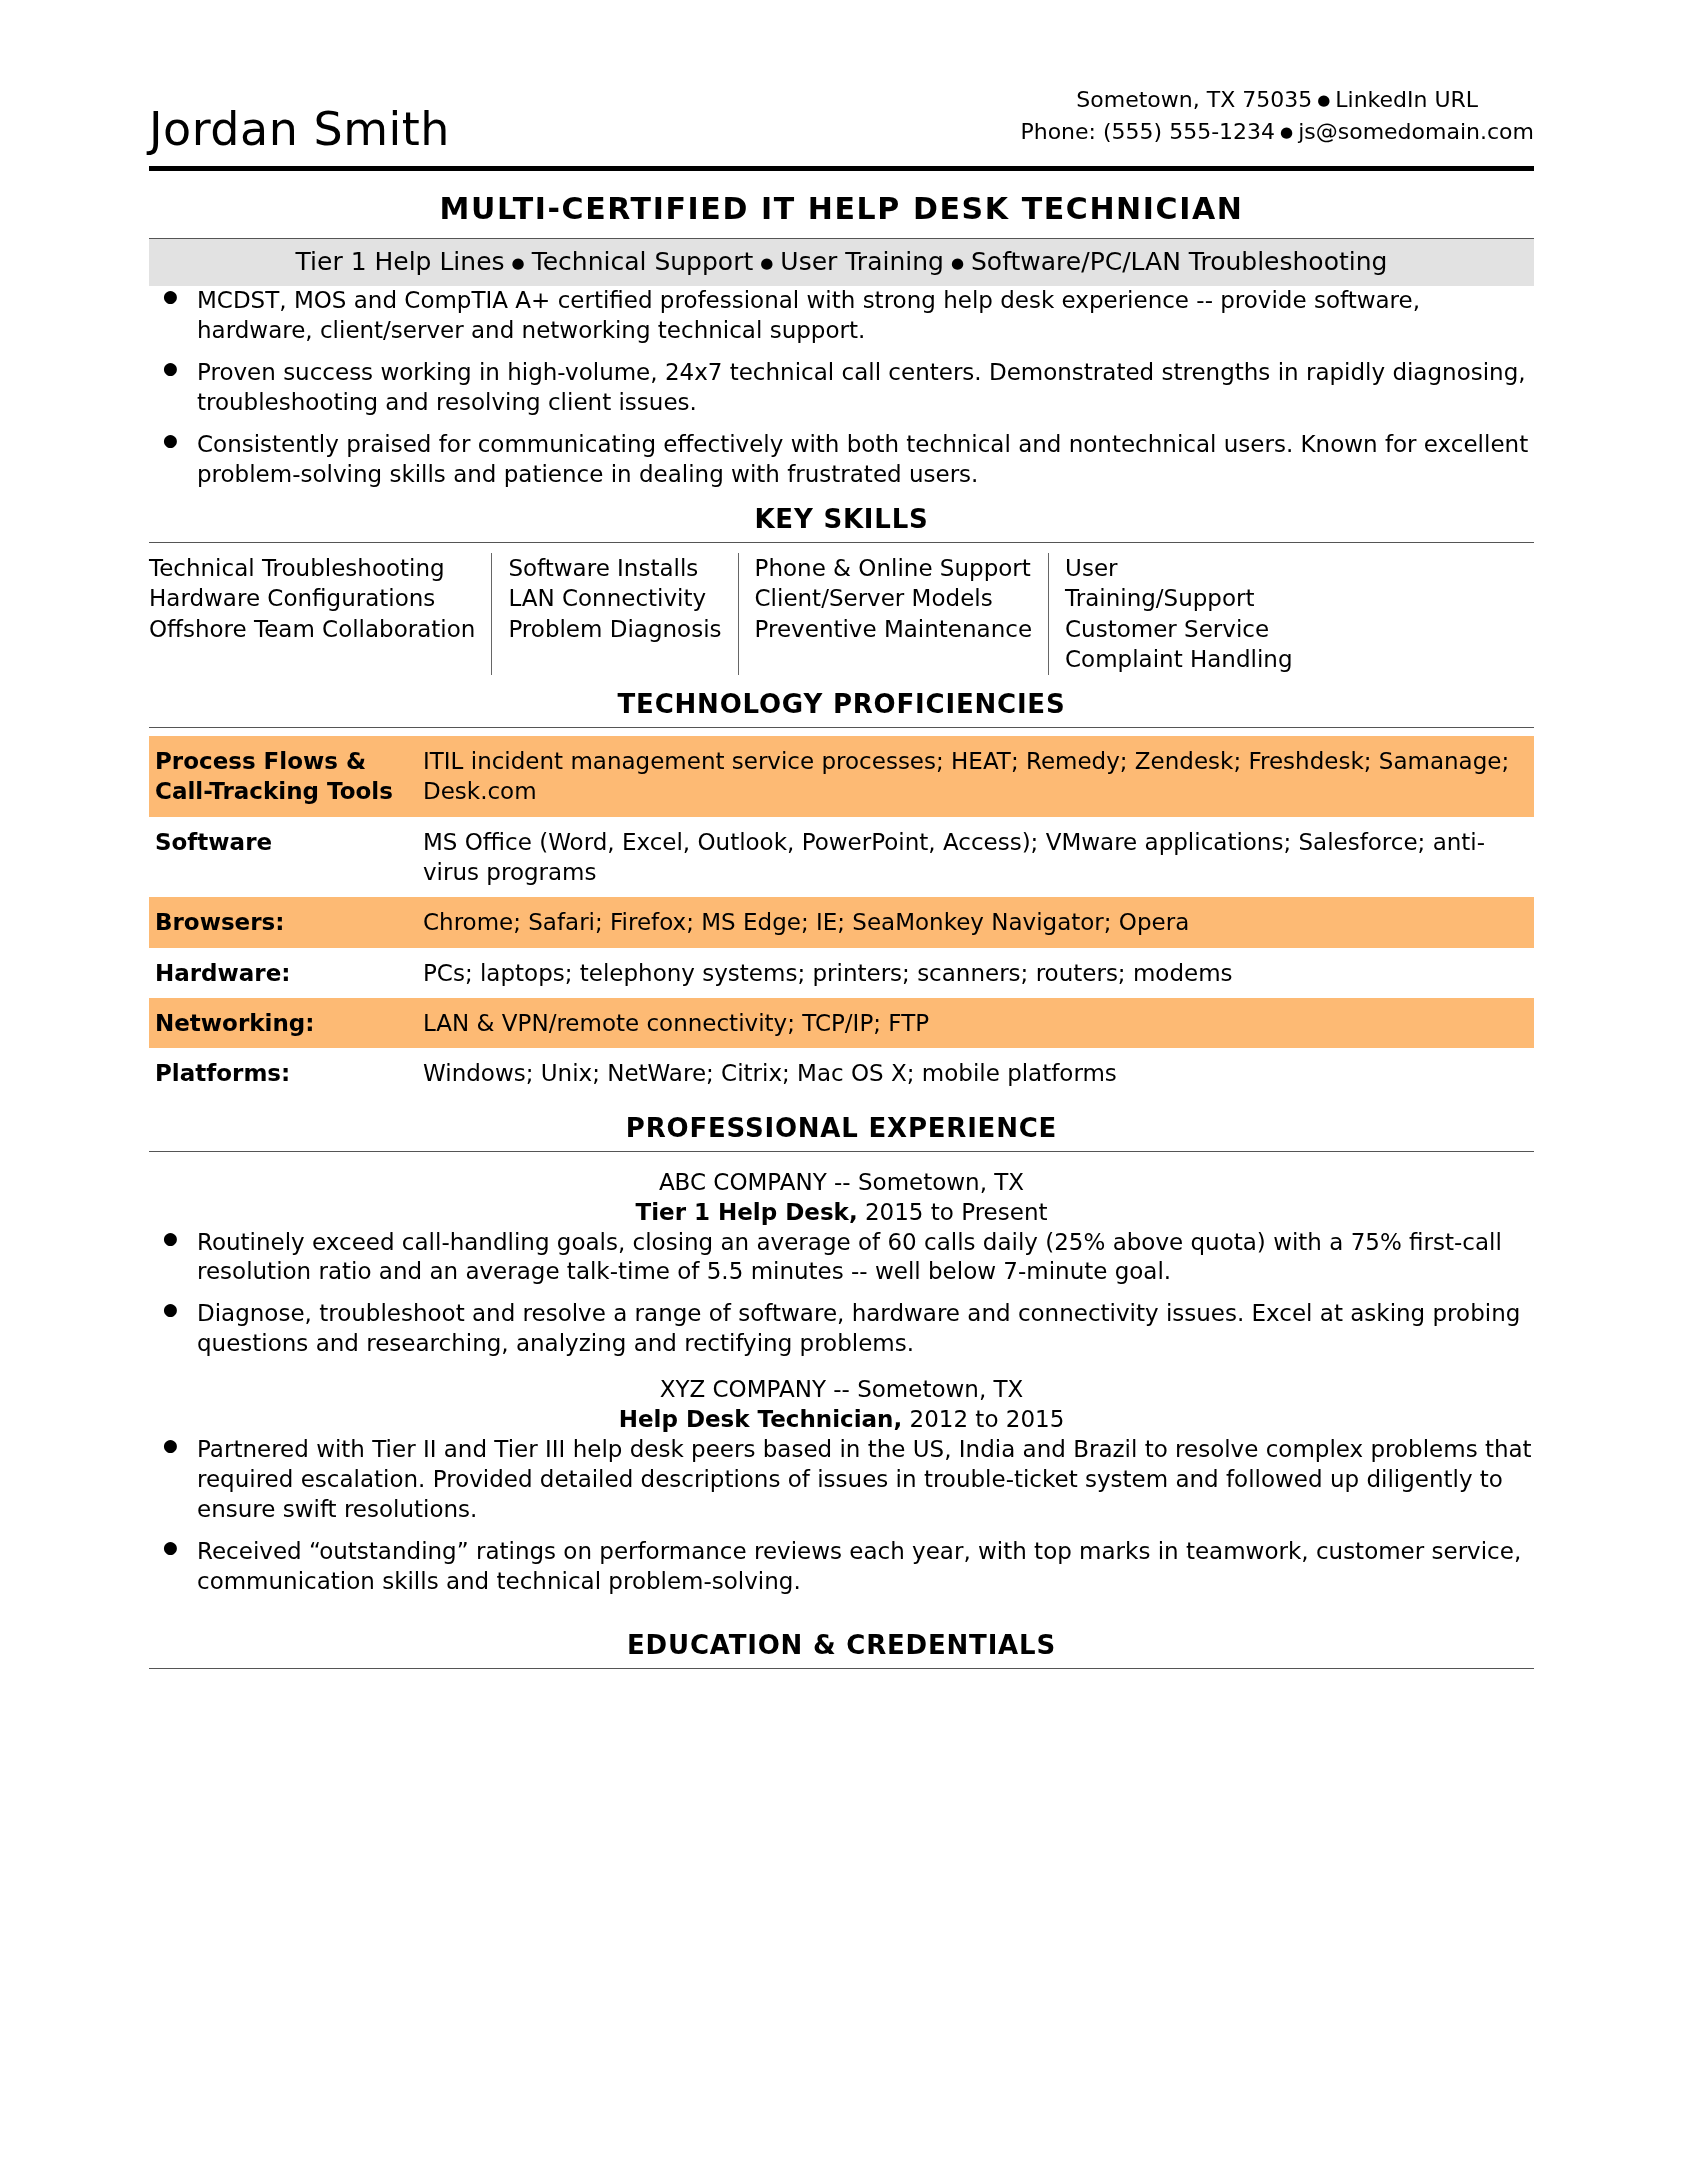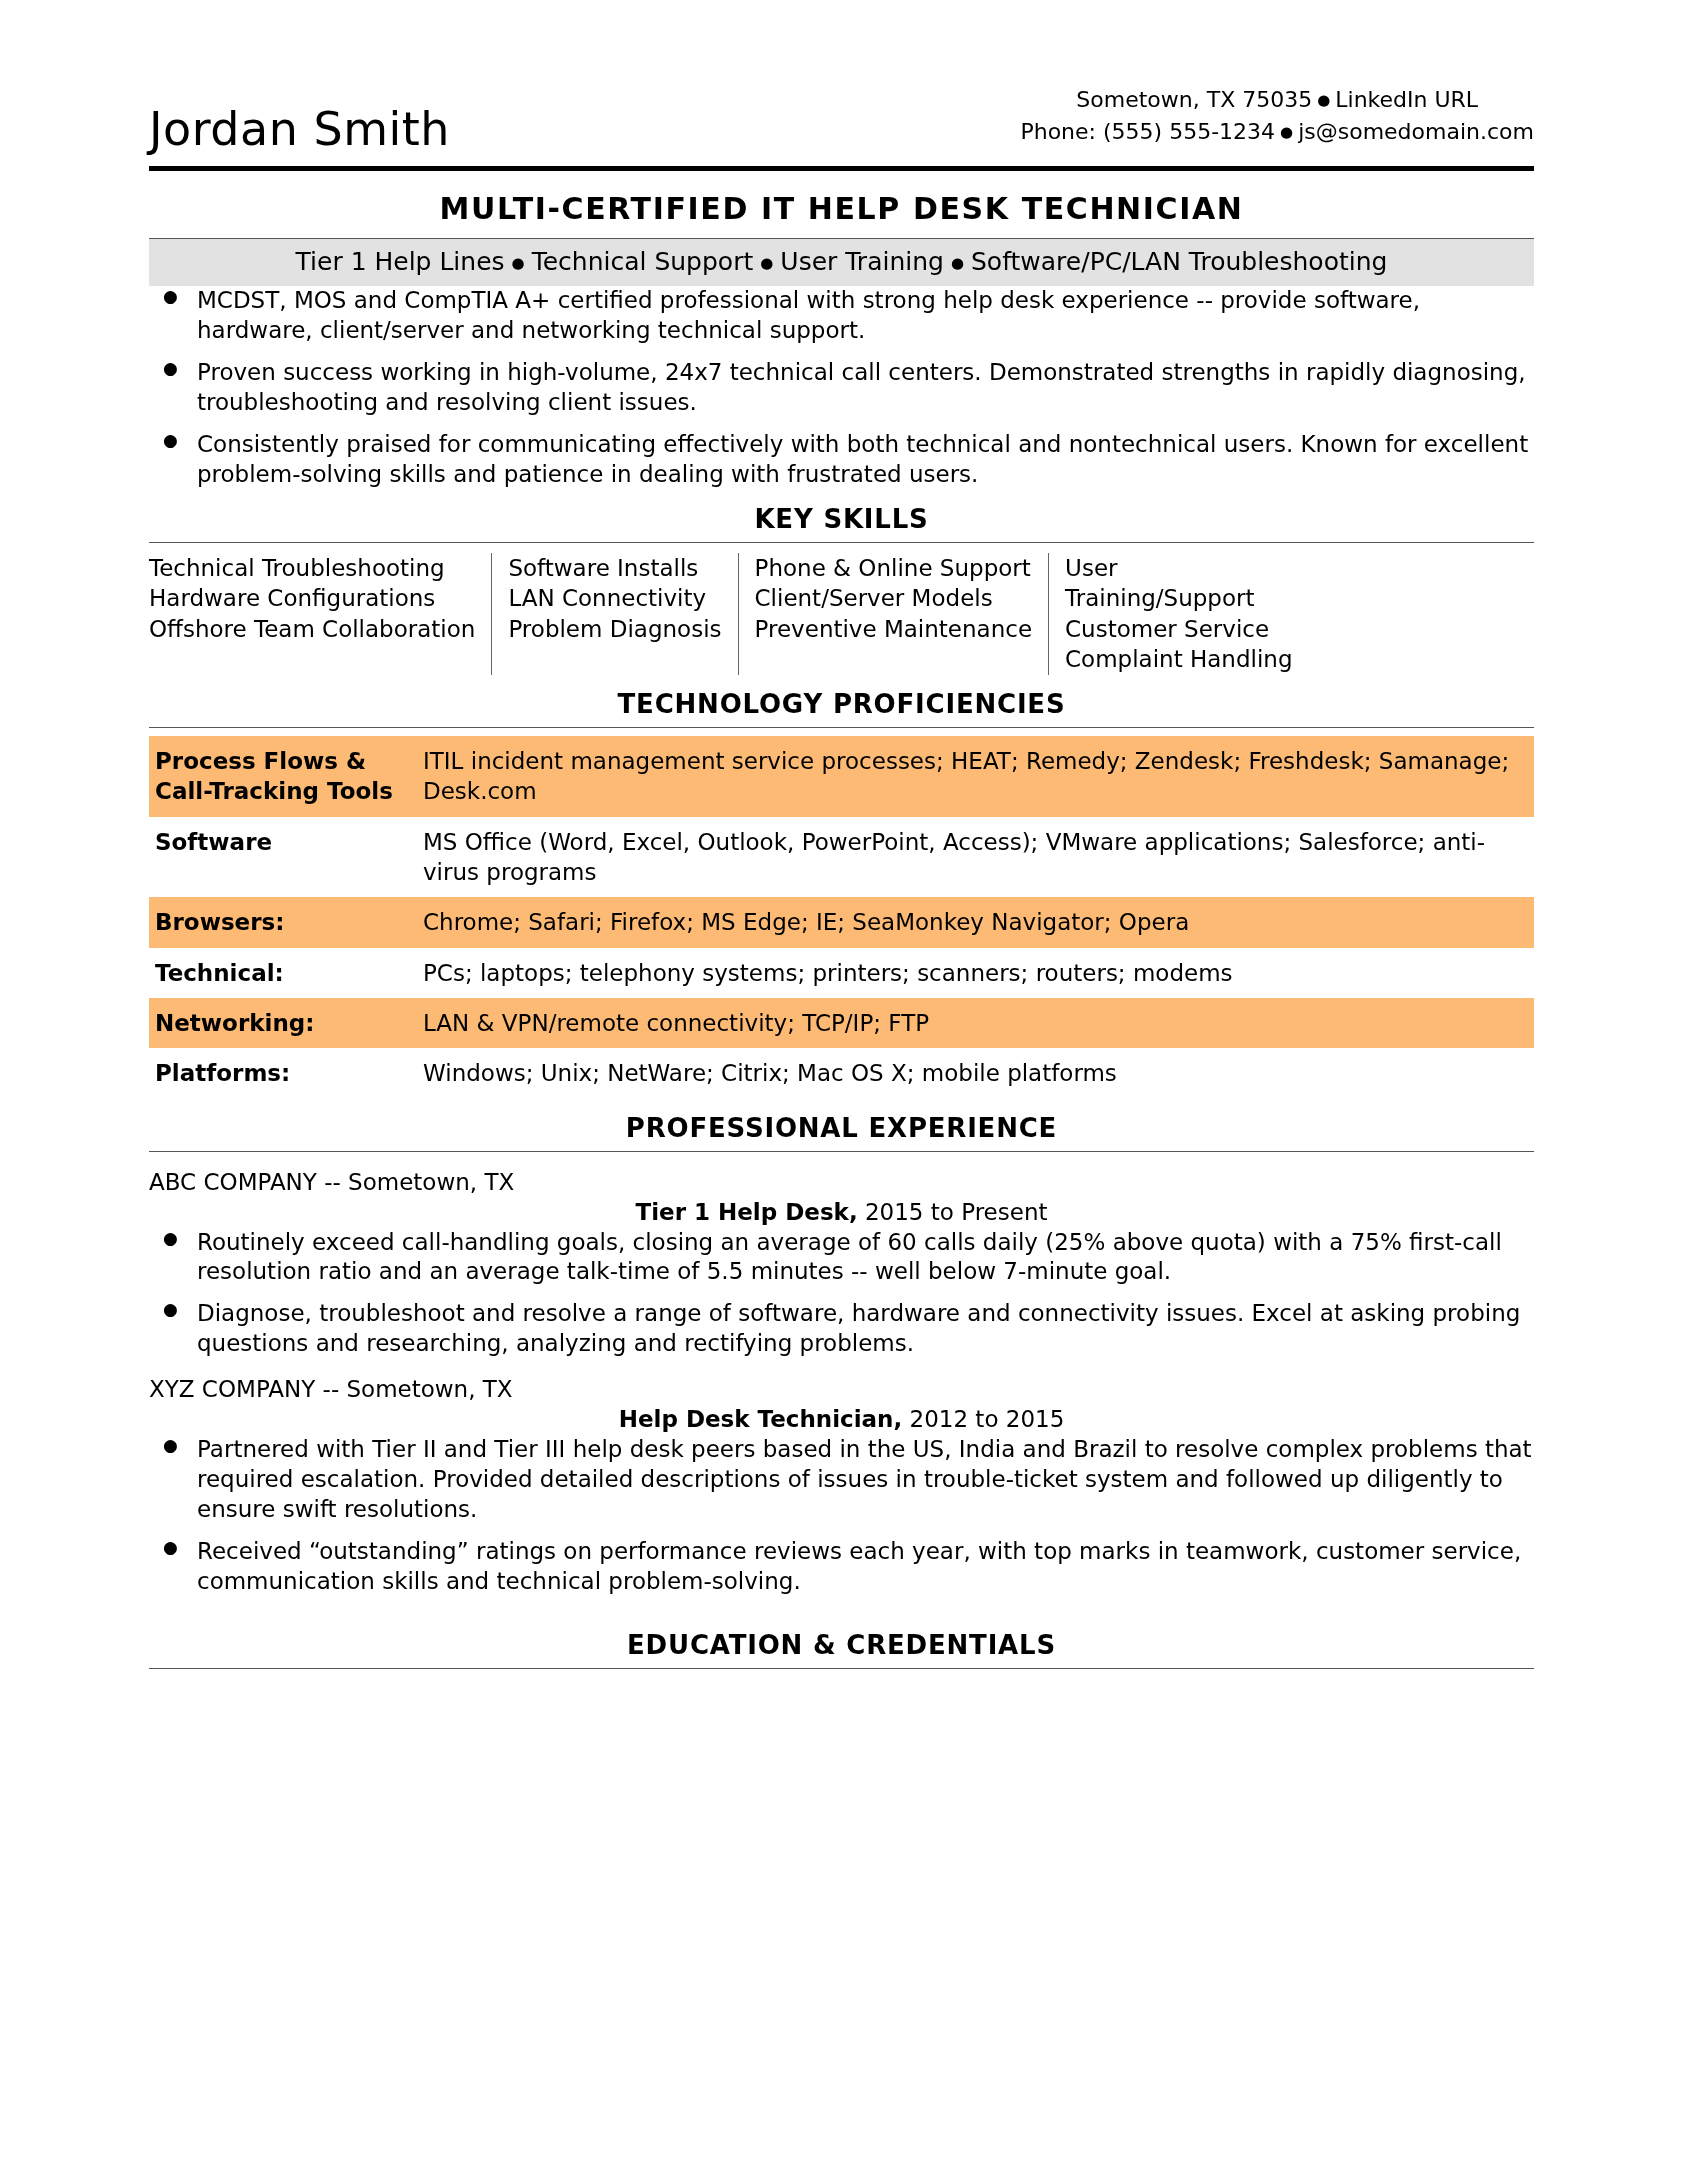--- a/index.html
+++ b/index.html
@@ -141,21 +141,21 @@
     font-weight: bold;
     width: 252px;
   }
   table.tech tr.shaded td {
     background: #fdba74;
   }
 
   
   .job-block { margin-top: 16px; }
   .company {
-    text-align: left;
+    text-align: center;
     font-size: 23px;
     line-height: 1.3;
   }
   .role {
     text-align: center;
     font-size: 23px;
     line-height: 1.3;
   }
   .role b { font-weight: bold; }
 
@@ -235,21 +235,21 @@
     </tr>
     <tr>
       <td class="label">Software</td>
       <td>MS Office (Word, Excel, Outlook, PowerPoint, Access); VMware applications; Salesforce; anti-virus programs</td>
     </tr>
     <tr class="shaded">
       <td class="label">Browsers:</td>
       <td>Chrome; Safari; Firefox; MS Edge; IE; SeaMonkey Navigator; Opera</td>
     </tr>
     <tr>
-      <td class="label">Technical:</td>
+      <td class="label">Hardware:</td>
       <td>PCs; laptops; telephony systems; printers; scanners; routers; modems</td>
     </tr>
     <tr class="shaded">
       <td class="label">Networking:</td>
       <td>LAN &amp; VPN/remote connectivity; TCP/IP; FTP</td>
     </tr>
     <tr>
       <td class="label">Platforms:</td>
       <td>Windows; Unix; NetWare; Citrix; Mac OS X; mobile platforms</td>
     </tr>

